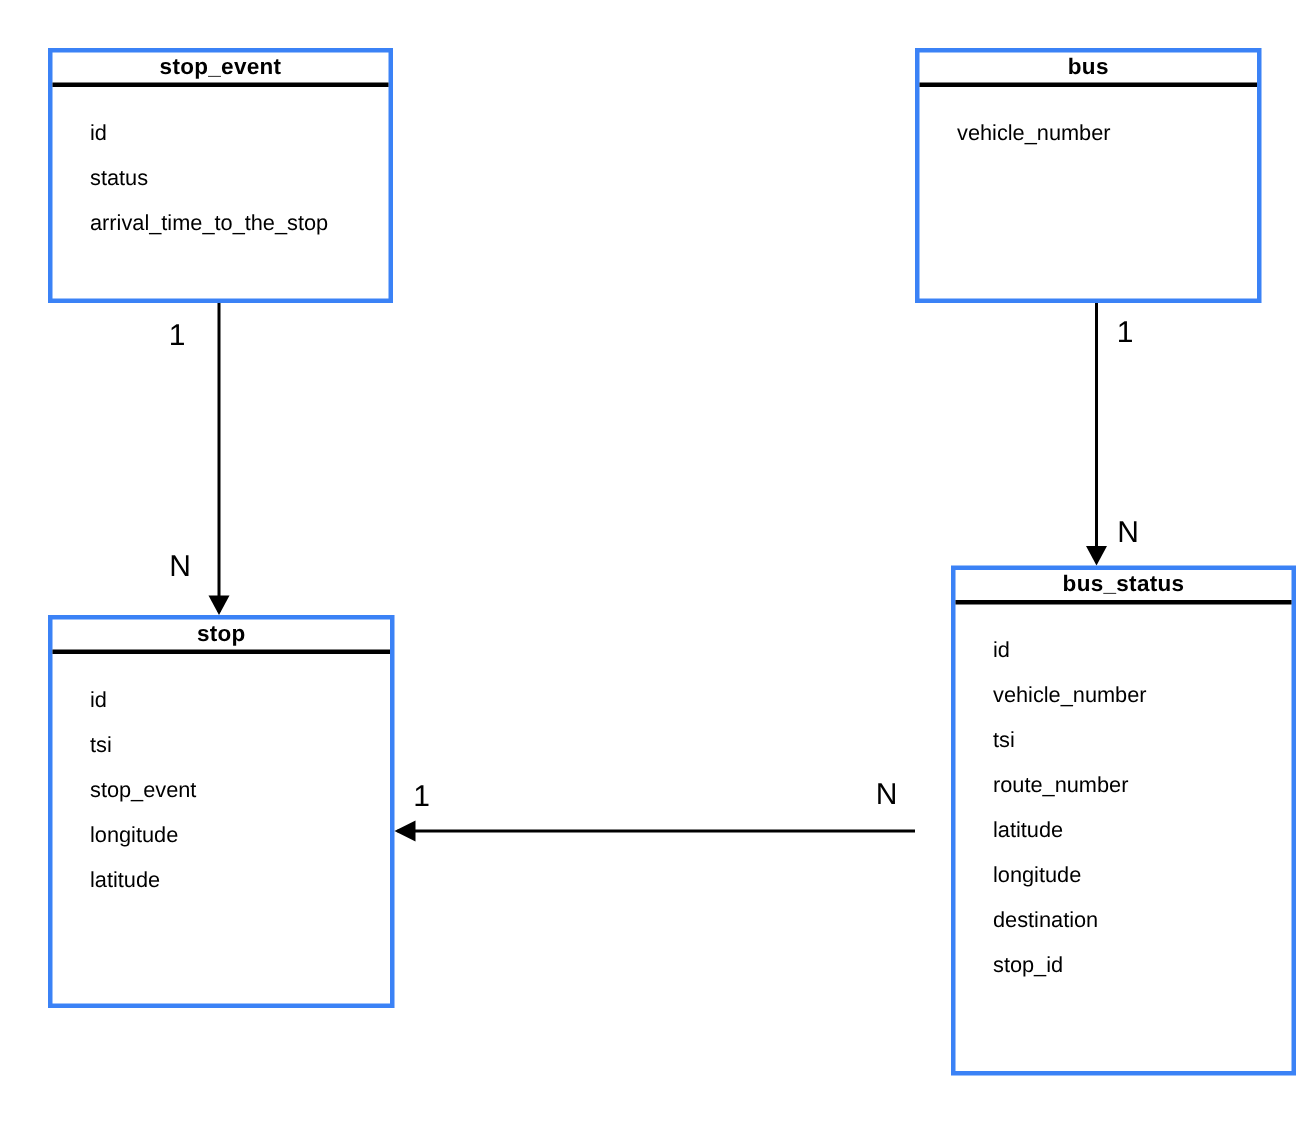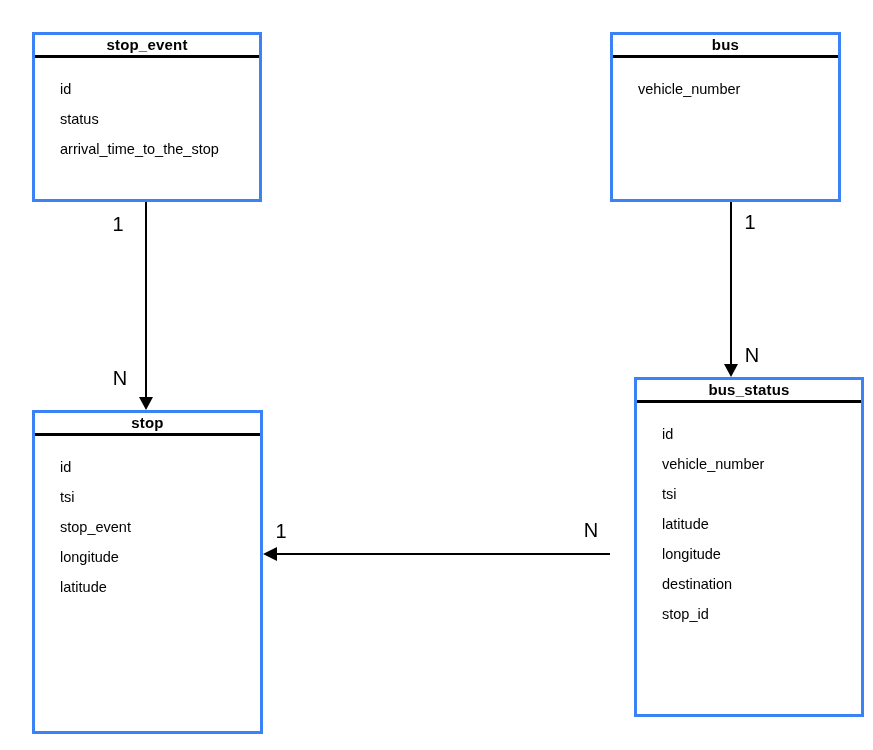--- a/index.html
+++ b/index.html
@@ -90,37 +90,38 @@
     </div>
   </div>
 
   <div class="entity" style="left:610px; top:32px; width:231px; height:170px;">
     <div class="entity-title">bus</div>
     <div class="entity-fields">
       <div class="field">vehicle_number</div>
     </div>
   </div>
 
-  <div class="entity" style="left:32px; top:410px; width:231px; height:324px;">
+  <div class="entity" style="left:32px; top:410px; width:231px; height:262px;">
     <div class="entity-title">stop</div>
     <div class="entity-fields">
       <div class="field">id</div>
       <div class="field">tsi</div>
       <div class="field">stop_event</div>
       <div class="field">longitude</div>
       <div class="field">latitude</div>
     </div>
   </div>
 
   <div class="entity" style="left:610px; top:377px; width:230px; height:340px;margin-left:24px;">
     <div class="entity-title">bus_status</div>
     <div class="entity-fields">
       <div class="field">id</div>
       <div class="field">vehicle_number</div>
       <div class="field">tsi</div>
+      <div class="field">route_number</div>
       <div class="field">latitude</div>
       <div class="field">longitude</div>
       <div class="field">destination</div>
       <div class="field">stop_id</div>
     </div>
   </div>
 
   <div class="vline" style="left:145px; top:202px; height:206px;"></div>
   <div class="arrow-down" style="left:139px; top:397px;"></div>
   <div class="card-label" style="left:107px; top:212px;">1</div>

